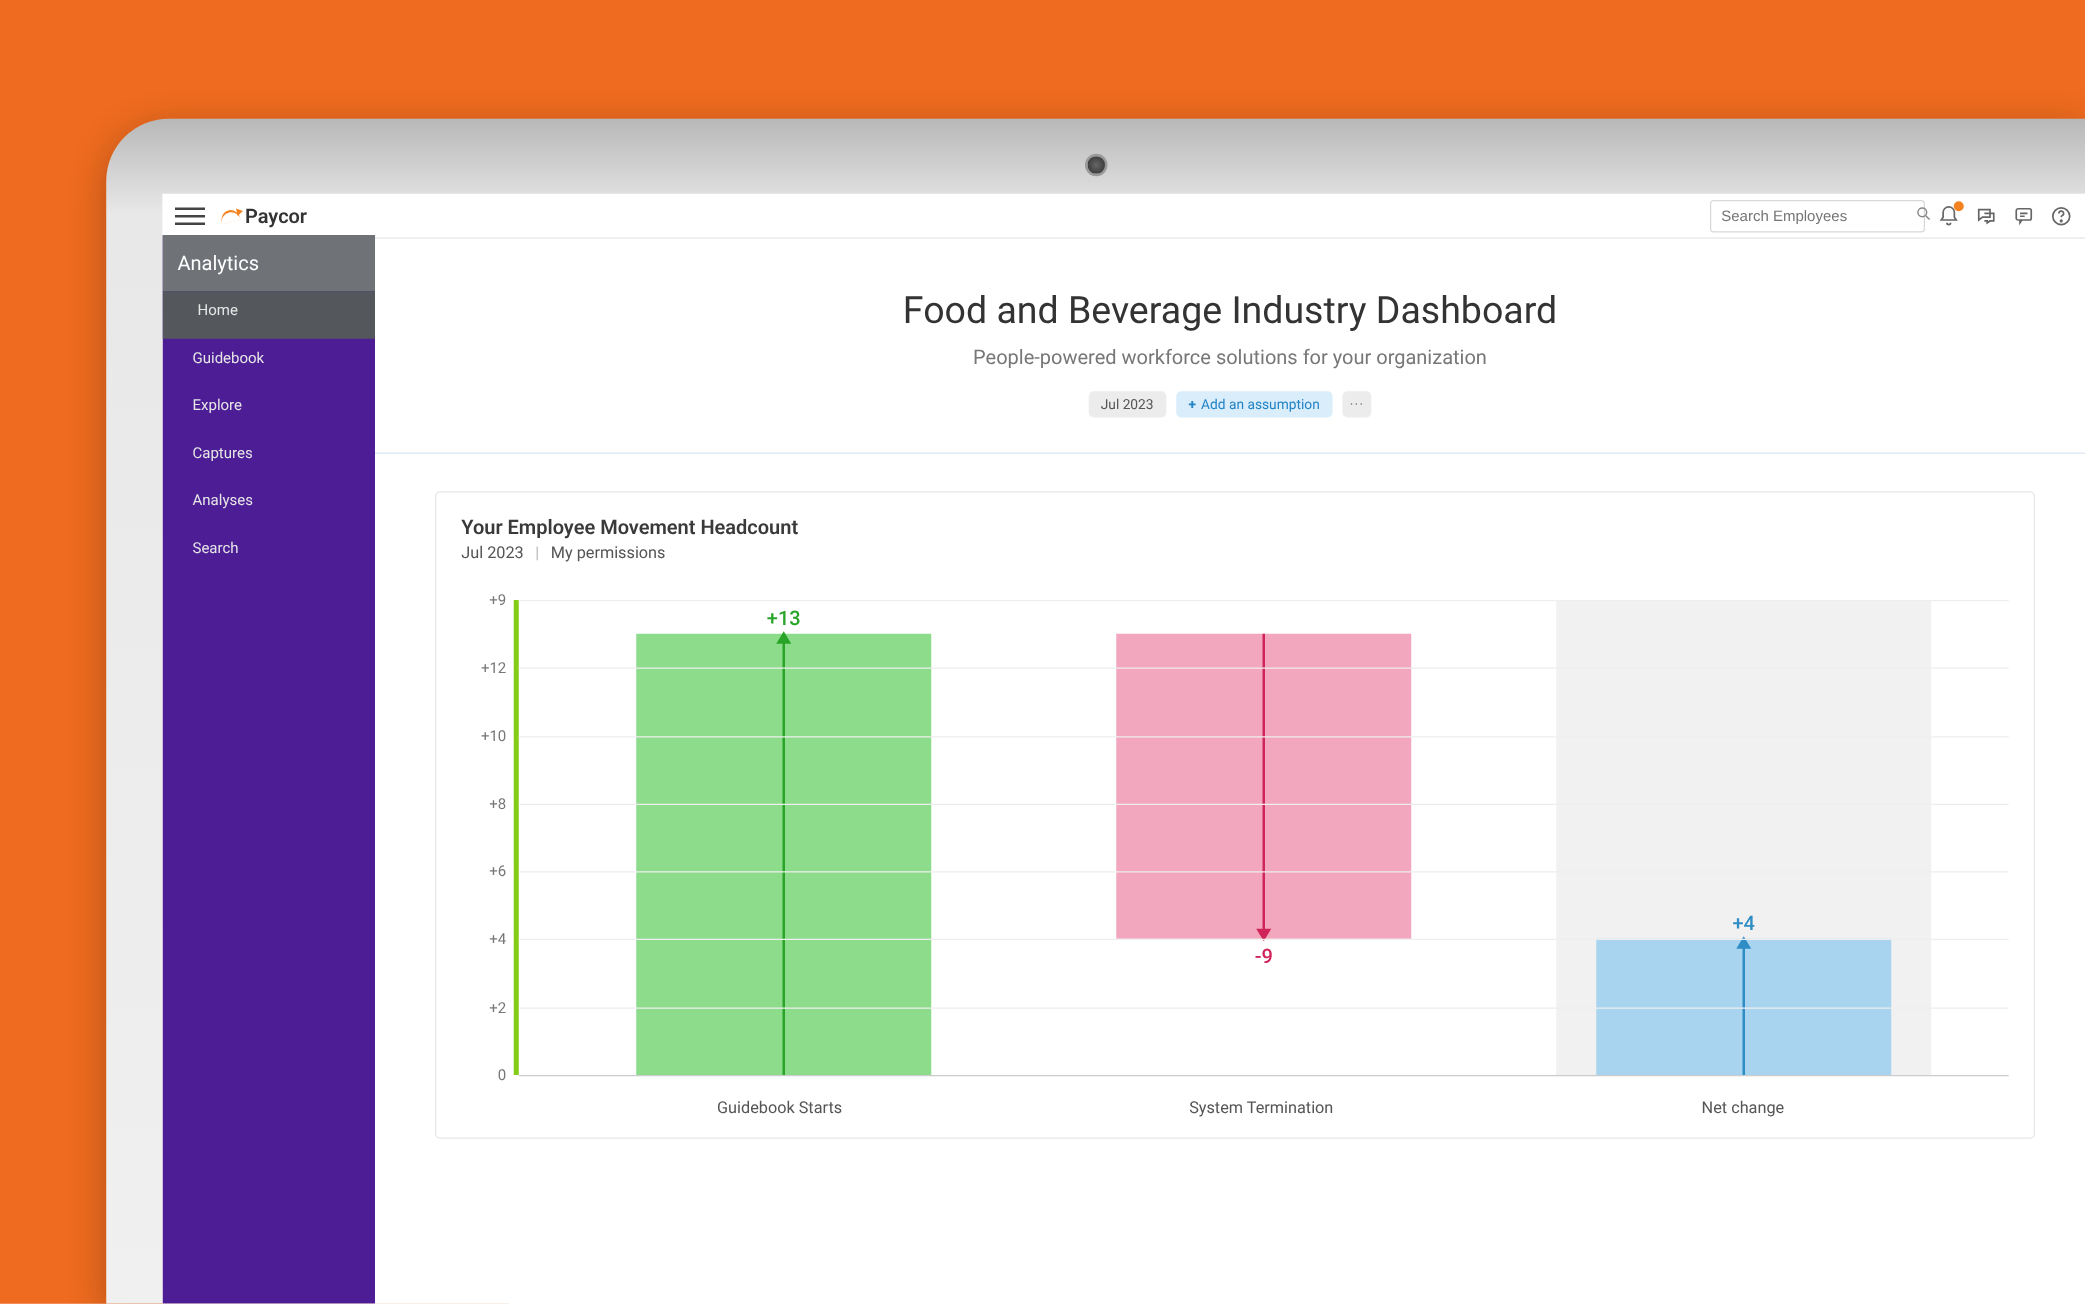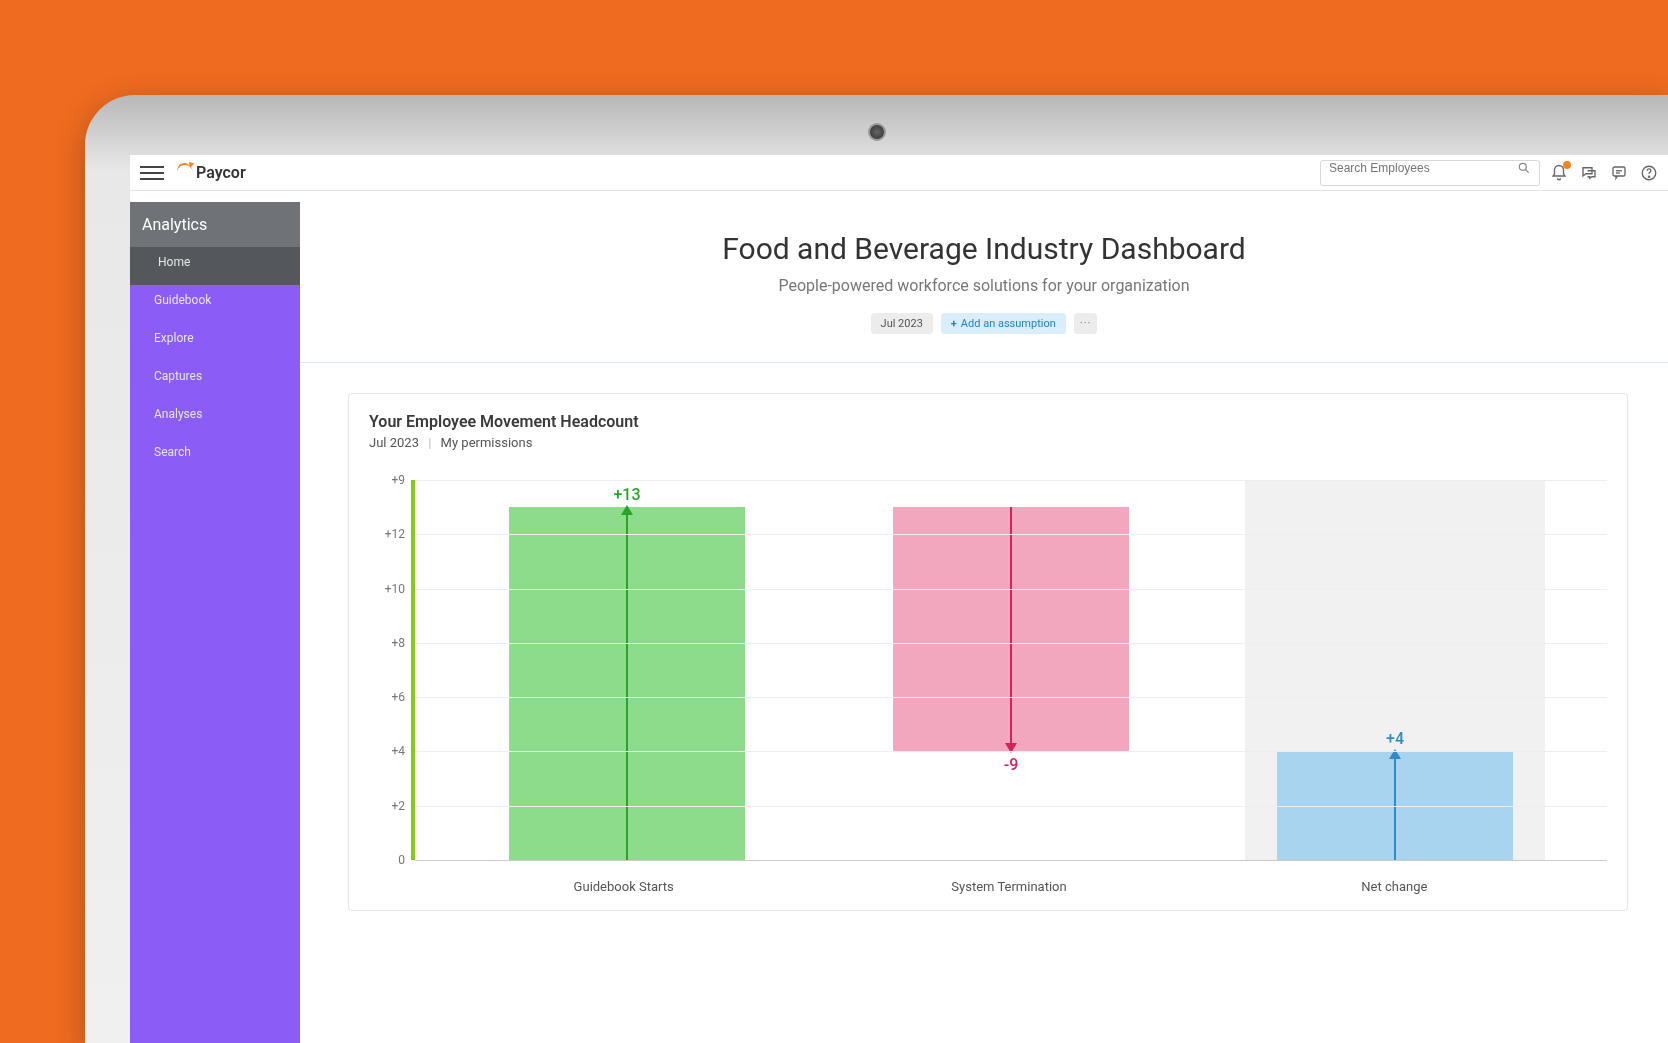--- a/index.html
+++ b/index.html
@@ -52,63 +52,63 @@
     padding: 0 10px;
   }
   .menu-toggle {
     width: 24px; height: 24px;
     display: flex; flex-direction: column; justify-content: center; gap: 4px;
     cursor: pointer;
     margin-right: 12px;
   }
   .menu-toggle span { height: 2px; background: #444; display: block; }
   .logo {
-    display: flex; align-items: flex-start; gap: 4px;
+    display: flex; align-items: center; gap: 4px;
     font-weight: 600; color: #333; font-size: 16px;
   }
   .logo-swoosh {
     width: 16px; height: 10px;
     border-top: 2px solid #f58220;
     border-radius: 50% 50% 0 0 / 100% 100% 0 0;
     transform: rotate(-12deg);
     position: relative;
   }
   .logo-swoosh::after {
     content:''; position:absolute; right:-3px; top:-2px;
     border-left:5px solid #f58220; border-top:3px solid transparent; border-bottom:3px solid transparent;
   }
   .topbar-spacer { flex: 1; }
   .search-box {
-    width: 220px;
+    width: 172px;
     height: 26px;
     border: 1px solid #d8d8d8;
     border-radius: 3px;
-    display: flex; align-items: flex-start;
+    display: flex; align-items: center;
     padding: 0 8px;
     font-size: 12px;
     color: #999;
   }
   .search-box input {
     border: none; outline: none; flex: 1; font-size: 12px; color: #444;
   }
   .search-box .search-icon { font-size: 13px; color: #888; }
   .topbar-icons { display: flex; align-items: center; gap: 12px; margin-left: 10px; }
   .topbar-icons .tb-icon { position: relative; color: #666; cursor: pointer; }
   .topbar-icons svg { width: 18px; height: 18px; display: block; }
   .badge-dot {
     position: absolute; top: -3px; right: -3px;
     width: 8px; height: 8px; background: #f58220; border-radius: 50%;
   }
 
   
   .sidebar {
     position: absolute;
-    top: 47px; left: 0; bottom: 0;
+    top: 33px; left: 0; bottom: 0;
     width: 170px;
-    background: #8b5cf6;
+    background: #4c1d95;
     color: #fff;
   }
   .sidebar-title {
     padding: 13px 12px;
     font-size: 16px;
     font-weight: 400;
     background: #6f7378;
   }
   .sidebar-items { }
   .sidebar-item {

